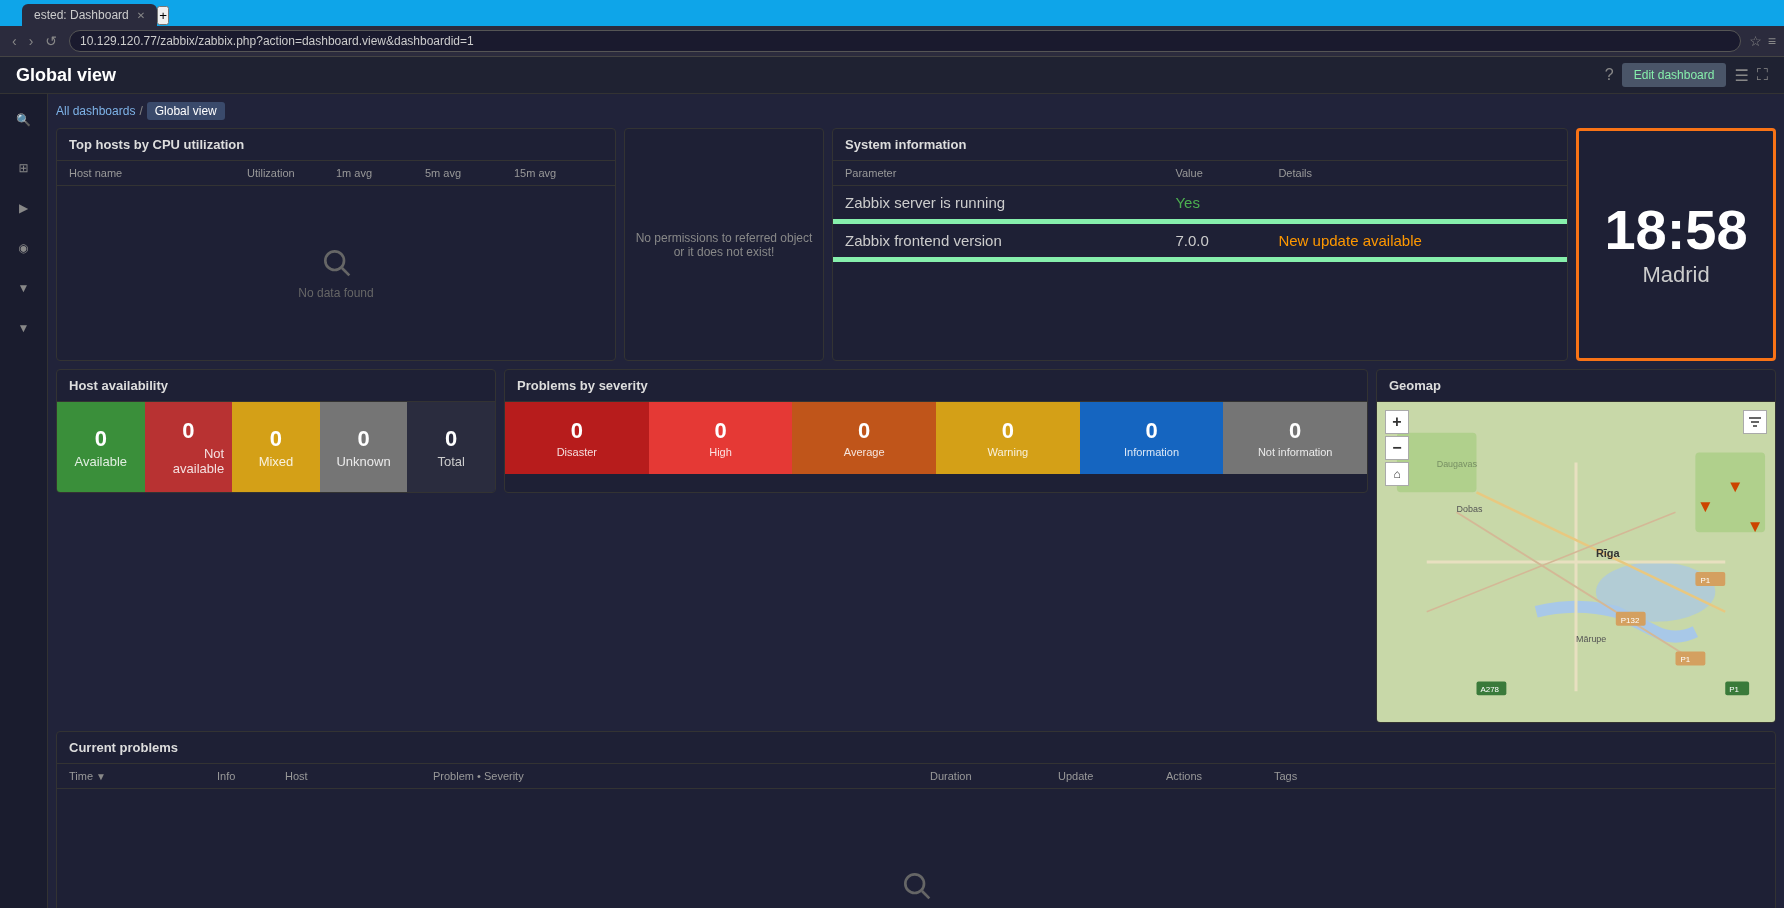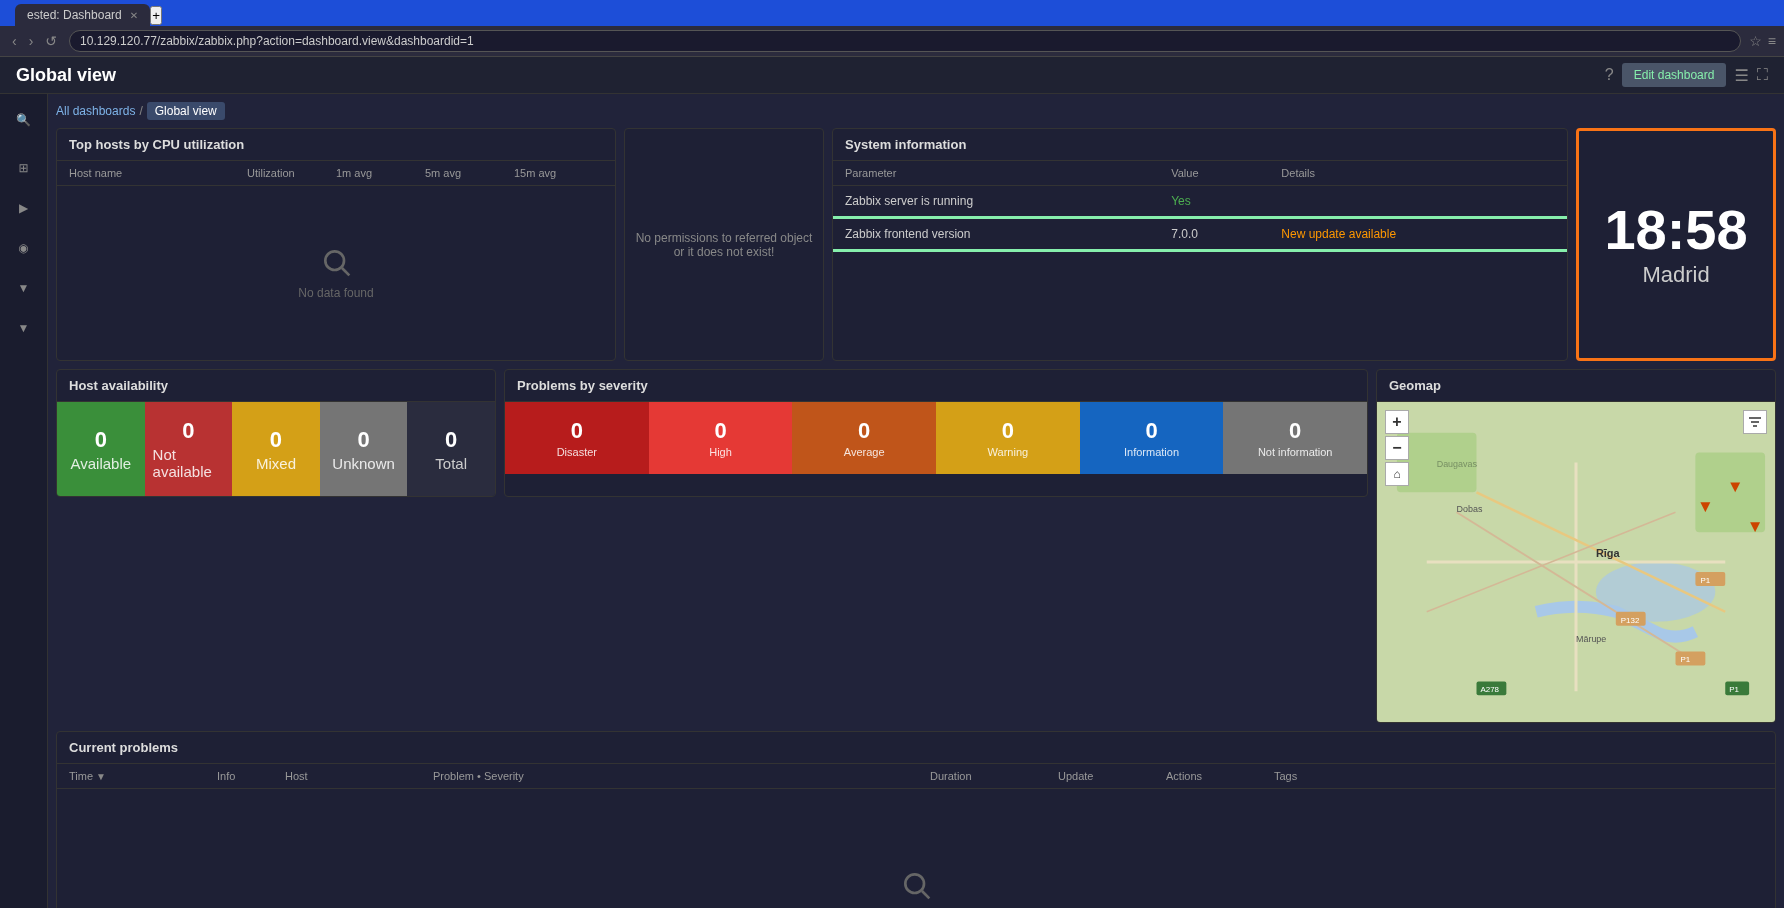--- a/index.html
+++ b/index.html
@@ -1,20 +1,20 @@
 <!DOCTYPE html>
 <html><head>
   <meta charset="utf-8">
   <style>
     * { box-sizing: border-box; margin: 0; padding: 0; }
     body { background: #1a1a2e; color: #ccc; font-family: Arial, sans-serif; font-size: 12px; overflow: hidden; }
 
     
     .browser-chrome { background: #2b2b3d; border-bottom: 1px solid #444; }
-    .browser-tab-bar { display: flex; align-items: center; padding: 4px 15px 0; background: #1d4ed8; }
+    .browser-tab-bar { display: flex; align-items: center; padding: 4px 22px 0; background: #0ea5e9; }
     .browser-tab { background: #2b2b3d; color: #ccc; padding: 4px 12px; border-radius: 6px 6px 0 0; font-size: 12px; display: flex; align-items: center; gap: 8px; }
     .browser-tab .close-tab { color: #888; cursor: pointer; font-size: 10px; }
     .browser-address-bar { display: flex; align-items: center; padding: 4px 8px; gap: 8px; background: #2b2b3d; }
     .browser-nav-btns { display: flex; gap: 4px; }
     .browser-nav-btn { background: none; border: none; color: #888; font-size: 14px; cursor: pointer; padding: 2px 4px; }
     .address-input { flex: 1; background: #1a1a2e; border: 1px solid #555; border-radius: 12px; color: #ccc; padding: 3px 10px; font-size: 12px; }
     .browser-actions { display: flex; gap: 6px; align-items: center; }
     .browser-action-btn { background: none; border: none; color: #888; font-size: 14px; cursor: pointer; }
 
     
@@ -50,21 +50,21 @@
     .no-data { display: flex; flex-direction: column; align-items: center; justify-content: center; padding: 60px 20px; color: #666; gap: 8px; }
     .search-icon-svg { width: 32px; height: 32px; }
 
     
     .perms-widget { grid-column: 2; display: flex; align-items: center; justify-content: center; text-align: center; color: #888; font-size: 12px; padding: 8px; min-height: 120px; }
 
     
     .sysinfo-widget { grid-column: 3; }
     .sysinfo-table { width: 100%; border-collapse: collapse; }
     .sysinfo-table th { text-align: left; padding: 6px 12px; color: #999; font-size: 11px; border-bottom: 1px solid #333; font-weight: normal; }
-    .sysinfo-table td { padding: 8px 12px; border-bottom: 3px solid #86efac; font-size: 12px; }
+    .sysinfo-table td { padding: 8px 12px; border-bottom: 5px solid #86efac; font-size: 15px; }
     .status-yes { color: #4caf50; }
     .update-available { color: #ff9800; cursor: pointer; }
 
     
     .clock-widget { background: #1e2035; border: 3px solid #f97316; border-radius: 4px; display: flex; flex-direction: column; align-items: center; justify-content: center; padding: 20px 30px; }
     .clock-time { font-size: 56px; font-weight: bold; color: #fff; line-height: 1; }
     .clock-city { font-size: 22px; color: #ccc; margin-top: 4px; }
 
     
     .dashboard-row2 { display: grid; grid-template-columns: 440px 1fr 400px; gap: 8px; margin-bottom: 8px; }
@@ -72,21 +72,21 @@
     
     .host-avail-widget { }
     .host-avail-bars { display: flex; margin-top: 0; }
     .avail-bar { flex: 1; display: flex; flex-direction: column; align-items: center; justify-content: center; padding: 16px 8px; font-size: 11px; color: rgba(255,255,255,0.85); }
     .avail-bar .count { font-size: 22px; font-weight: bold; color: #fff; }
     .avail-bar.available { background: #3a8f3a; }
     .avail-bar.not-available { background: #b83232; }
     .avail-bar.mixed { background: #d4a017; }
     .avail-bar.unknown { background: #757575; }
     .avail-bar.total { background: #2a2c3e; color: #ccc; }
-    .avail-bar .label { font-size: 15px; margin-top: 2px; }
+    .avail-bar .label { font-size: 13px; margin-top: 2px; text-align: right; }
 
     
     .problems-widget { }
     .severity-bars { display: flex; }
     .severity-bar { flex: 1; display: flex; flex-direction: column; align-items: center; justify-content: center; padding: 16px 8px; font-size: 11px; }
     .severity-bar .count { font-size: 22px; font-weight: bold; color: #fff; }
     .severity-bar .label { font-size: 11px; color: rgba(255,255,255,0.85); margin-top: 2px; }
     .severity-bar.disaster { background: #b71c1c; }
     .severity-bar.high { background: #e53935; }
     .severity-bar.average { background: #c0551a; }

